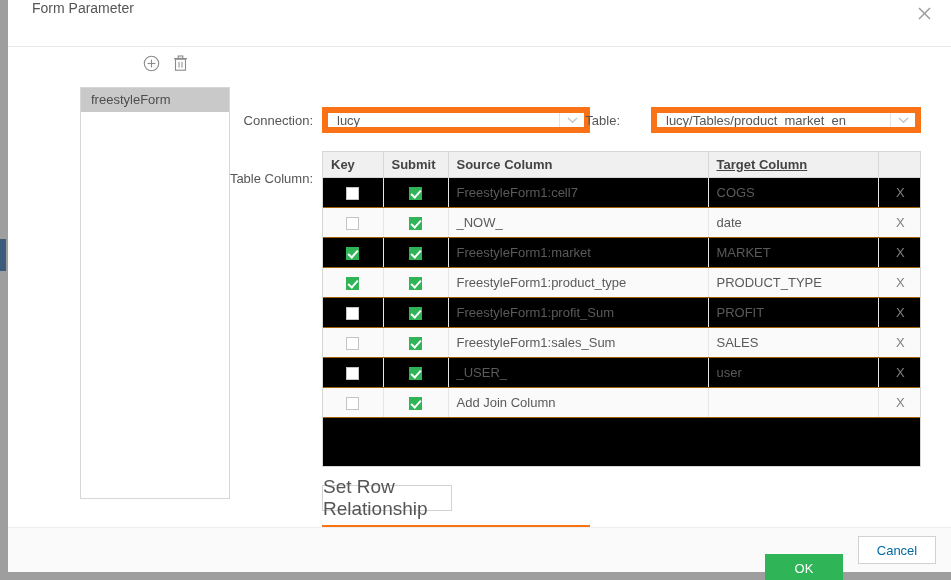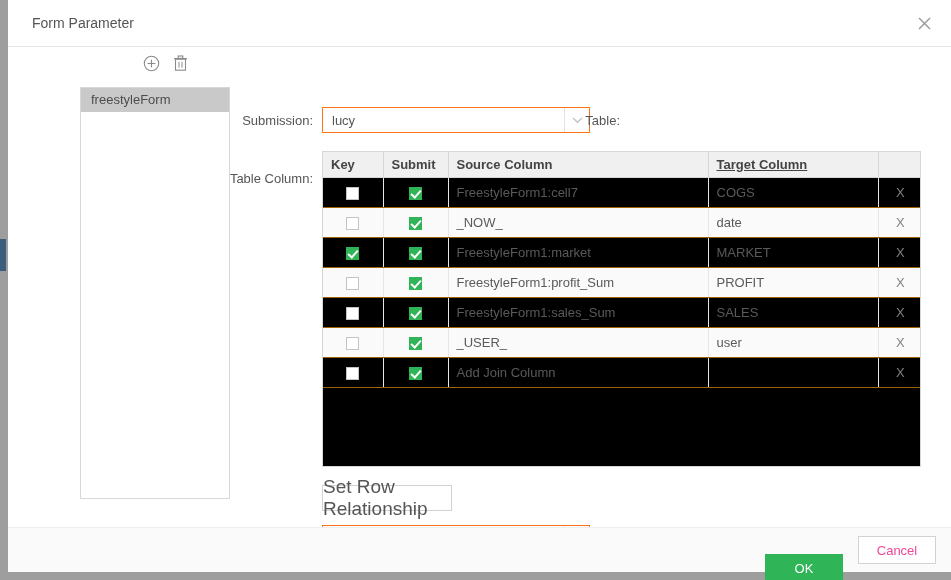--- a/index.html
+++ b/index.html
@@ -45,21 +45,20 @@
     background: #ffffff;
     box-sizing: border-box;
     display: flex;
     flex-direction: column;
   }
   #dialog-titlebar {
     height: 46px;
     min-height: 46px;
     border-bottom: 1px solid #e8e8e8;
     display: flex;
-    align-items: center;
     padding: 0 14px 0 24px;
     background: #ffffff;
   }
   #dialog-title {
     font-size: 14px;
     color: #555;
     flex: 1;
   }
   #close-button {
     width: 26px; height: 26px;
@@ -121,21 +120,21 @@
   .field-label {
     position: absolute;
     font-size: 13px;
     color: #555;
     text-align: right;
     white-space: nowrap;
   }
   .textbox {
     position: absolute;
     height: 26px;
-    border: 1px solid #f97316;
+    border: 6px solid #f97316;
     background: #ffffff;
     box-sizing: border-box;
     display: flex;
     align-items: stretch;
     cursor: pointer;
   }
   .textbox .tb-value {
     flex: 1;
     display: flex;
     align-items: center;
@@ -284,21 +283,21 @@
     display: flex; align-items: center; justify-content: center;
     box-sizing: border-box;
     margin-top: 18px;
   }
   #cancel-button {
     position: absolute;
     right: 15px; top: 8px;
     width: 78px; height: 28px;
     background: #ffffff;
     border: 1px solid #d2d2d2;
-    color: #ec4899;
+    color: #0369a1;
     font-size: 13px;
     font-family: "Liberation Sans", sans-serif;
     cursor: pointer;
     display: flex; align-items: center; justify-content: center;
     box-sizing: border-box;
   }
 </style>
 </head>
 <body>
 
@@ -336,31 +335,39 @@
           <line x1="6" y1="6.8" x2="6" y2="12.6" stroke="currentColor" stroke-width="1"></line>
           <line x1="9" y1="6.8" x2="9" y2="12.6" stroke="currentColor" stroke-width="1"></line>
         </svg>
       </div>
     </div>
 
     <div id="forms-list">
       <div class="forms-list-item selected">freestyleForm</div>
     </div>
 
-    <div class="field-label" id="connection-label">Submission:</div>
+    <div class="field-label" id="connection-label">Connection:</div>
     <div class="textbox" id="connection-field">
       <div class="tb-value">lucy</div>
       <div class="tb-arrow">
         <svg width="11" height="8" viewBox="0 0 11 8" aria-hidden="true">
           <polyline points="1,2 5.5,6.2 10,2" fill="none" stroke="currentColor" stroke-width="1.4"></polyline>
         </svg>
       </div>
     </div>
 
     <div class="field-label" id="table-label">Table:</div>
+    <div class="textbox" id="table-field">
+      <div class="tb-value">lucy/Tables/product_market_en</div>
+      <div class="tb-arrow">
+        <svg width="11" height="8" viewBox="0 0 11 8" aria-hidden="true">
+          <polyline points="1,2 5.5,6.2 10,2" fill="none" stroke="currentColor" stroke-width="1.4"></polyline>
+        </svg>
+      </div>
+    </div>
 
     <div class="field-label" id="table-column-label">Table Column:</div>
 
     <div id="column-grid">
       <table>
         <thead>
           <tr>
             <th class="c-key">Key</th>
             <th class="c-submit">Submit</th>
             <th class="c-source">Source Column</th>
@@ -384,20 +391,27 @@
               <td class="cell-del">X</td>
             </tr>
             <tr>
               <td class="cell-check"><span class="cb checked"></span></td>
               <td class="cell-check"><span class="cb checked"></span></td>
               <td>FreestyleForm1:market</td>
               <td>MARKET</td>
               <td class="cell-del">X</td>
             </tr>
             <tr>
+              <td class="cell-check"><span class="cb checked"></span></td>
+              <td class="cell-check"><span class="cb checked"></span></td>
+              <td>FreestyleForm1:product_type</td>
+              <td>PRODUCT_TYPE</td>
+              <td class="cell-del">X</td>
+            </tr>
+            <tr>
               <td class="cell-check"><span class="cb"></span></td>
               <td class="cell-check"><span class="cb checked"></span></td>
               <td>FreestyleForm1:profit_Sum</td>
               <td>PROFIT</td>
               <td class="cell-del">X</td>
             </tr>
             <tr>
               <td class="cell-check"><span class="cb"></span></td>
               <td class="cell-check"><span class="cb checked"></span></td>
               <td>FreestyleForm1:sales_Sum</td>

